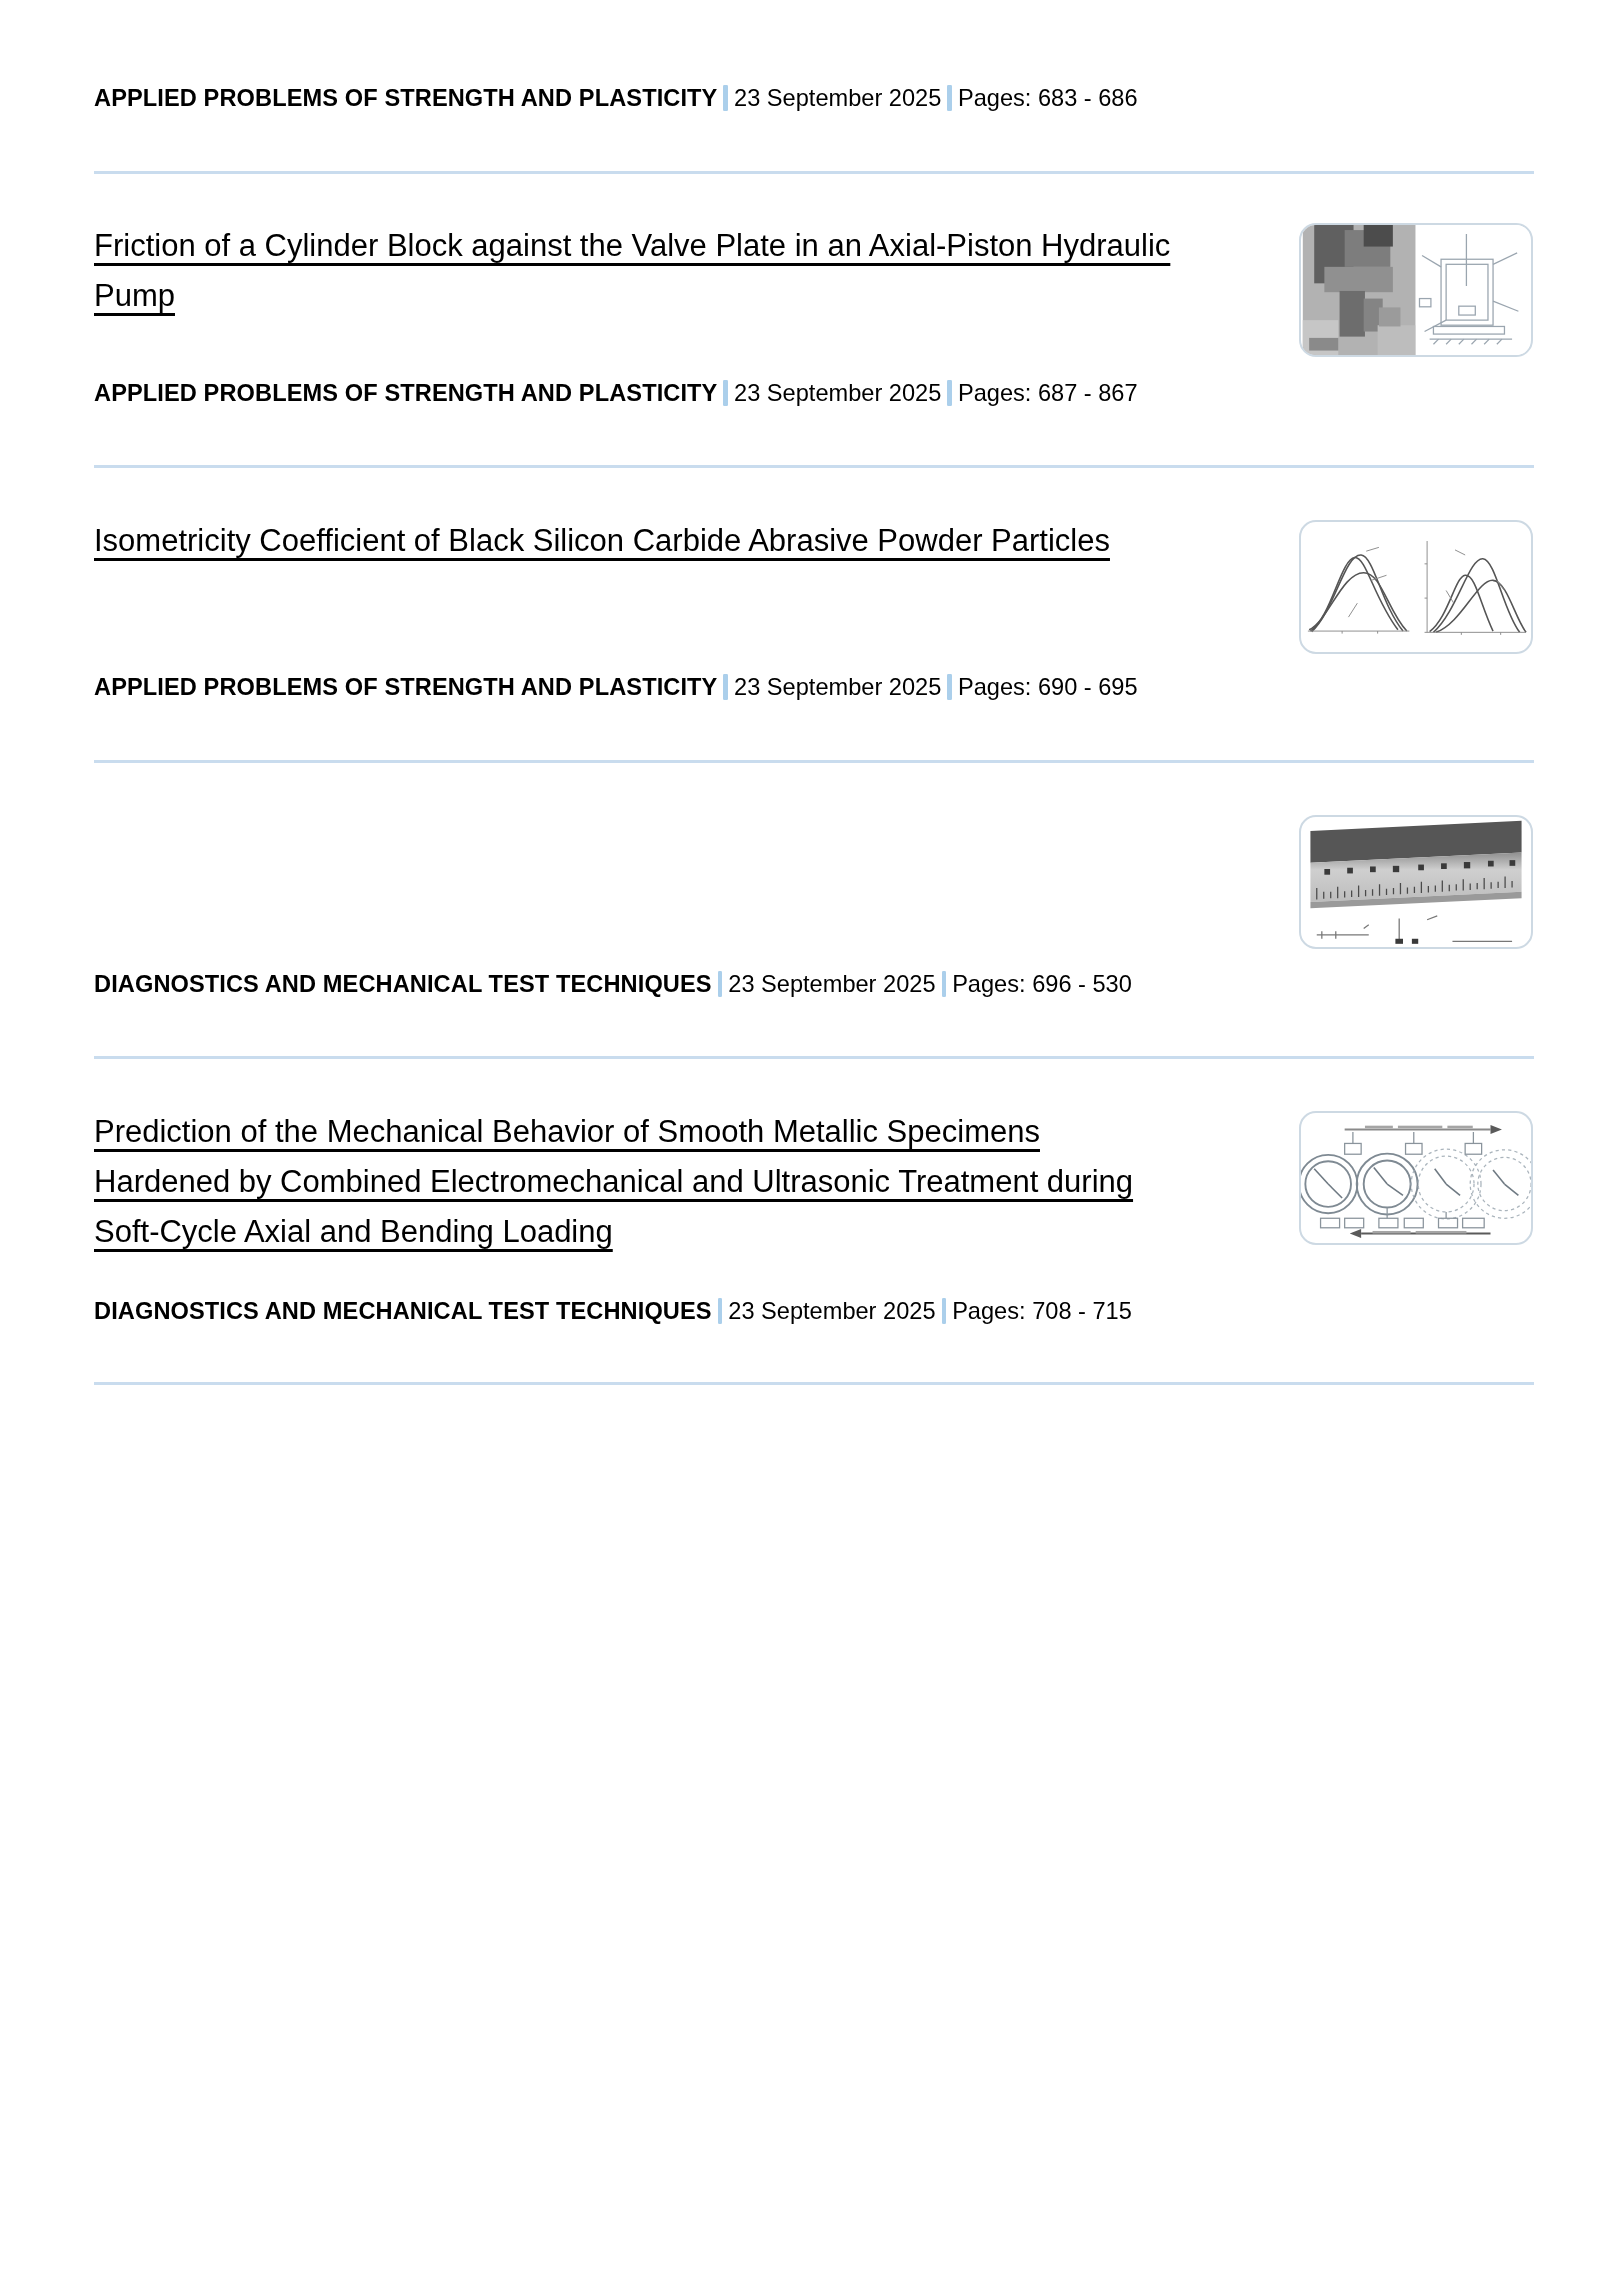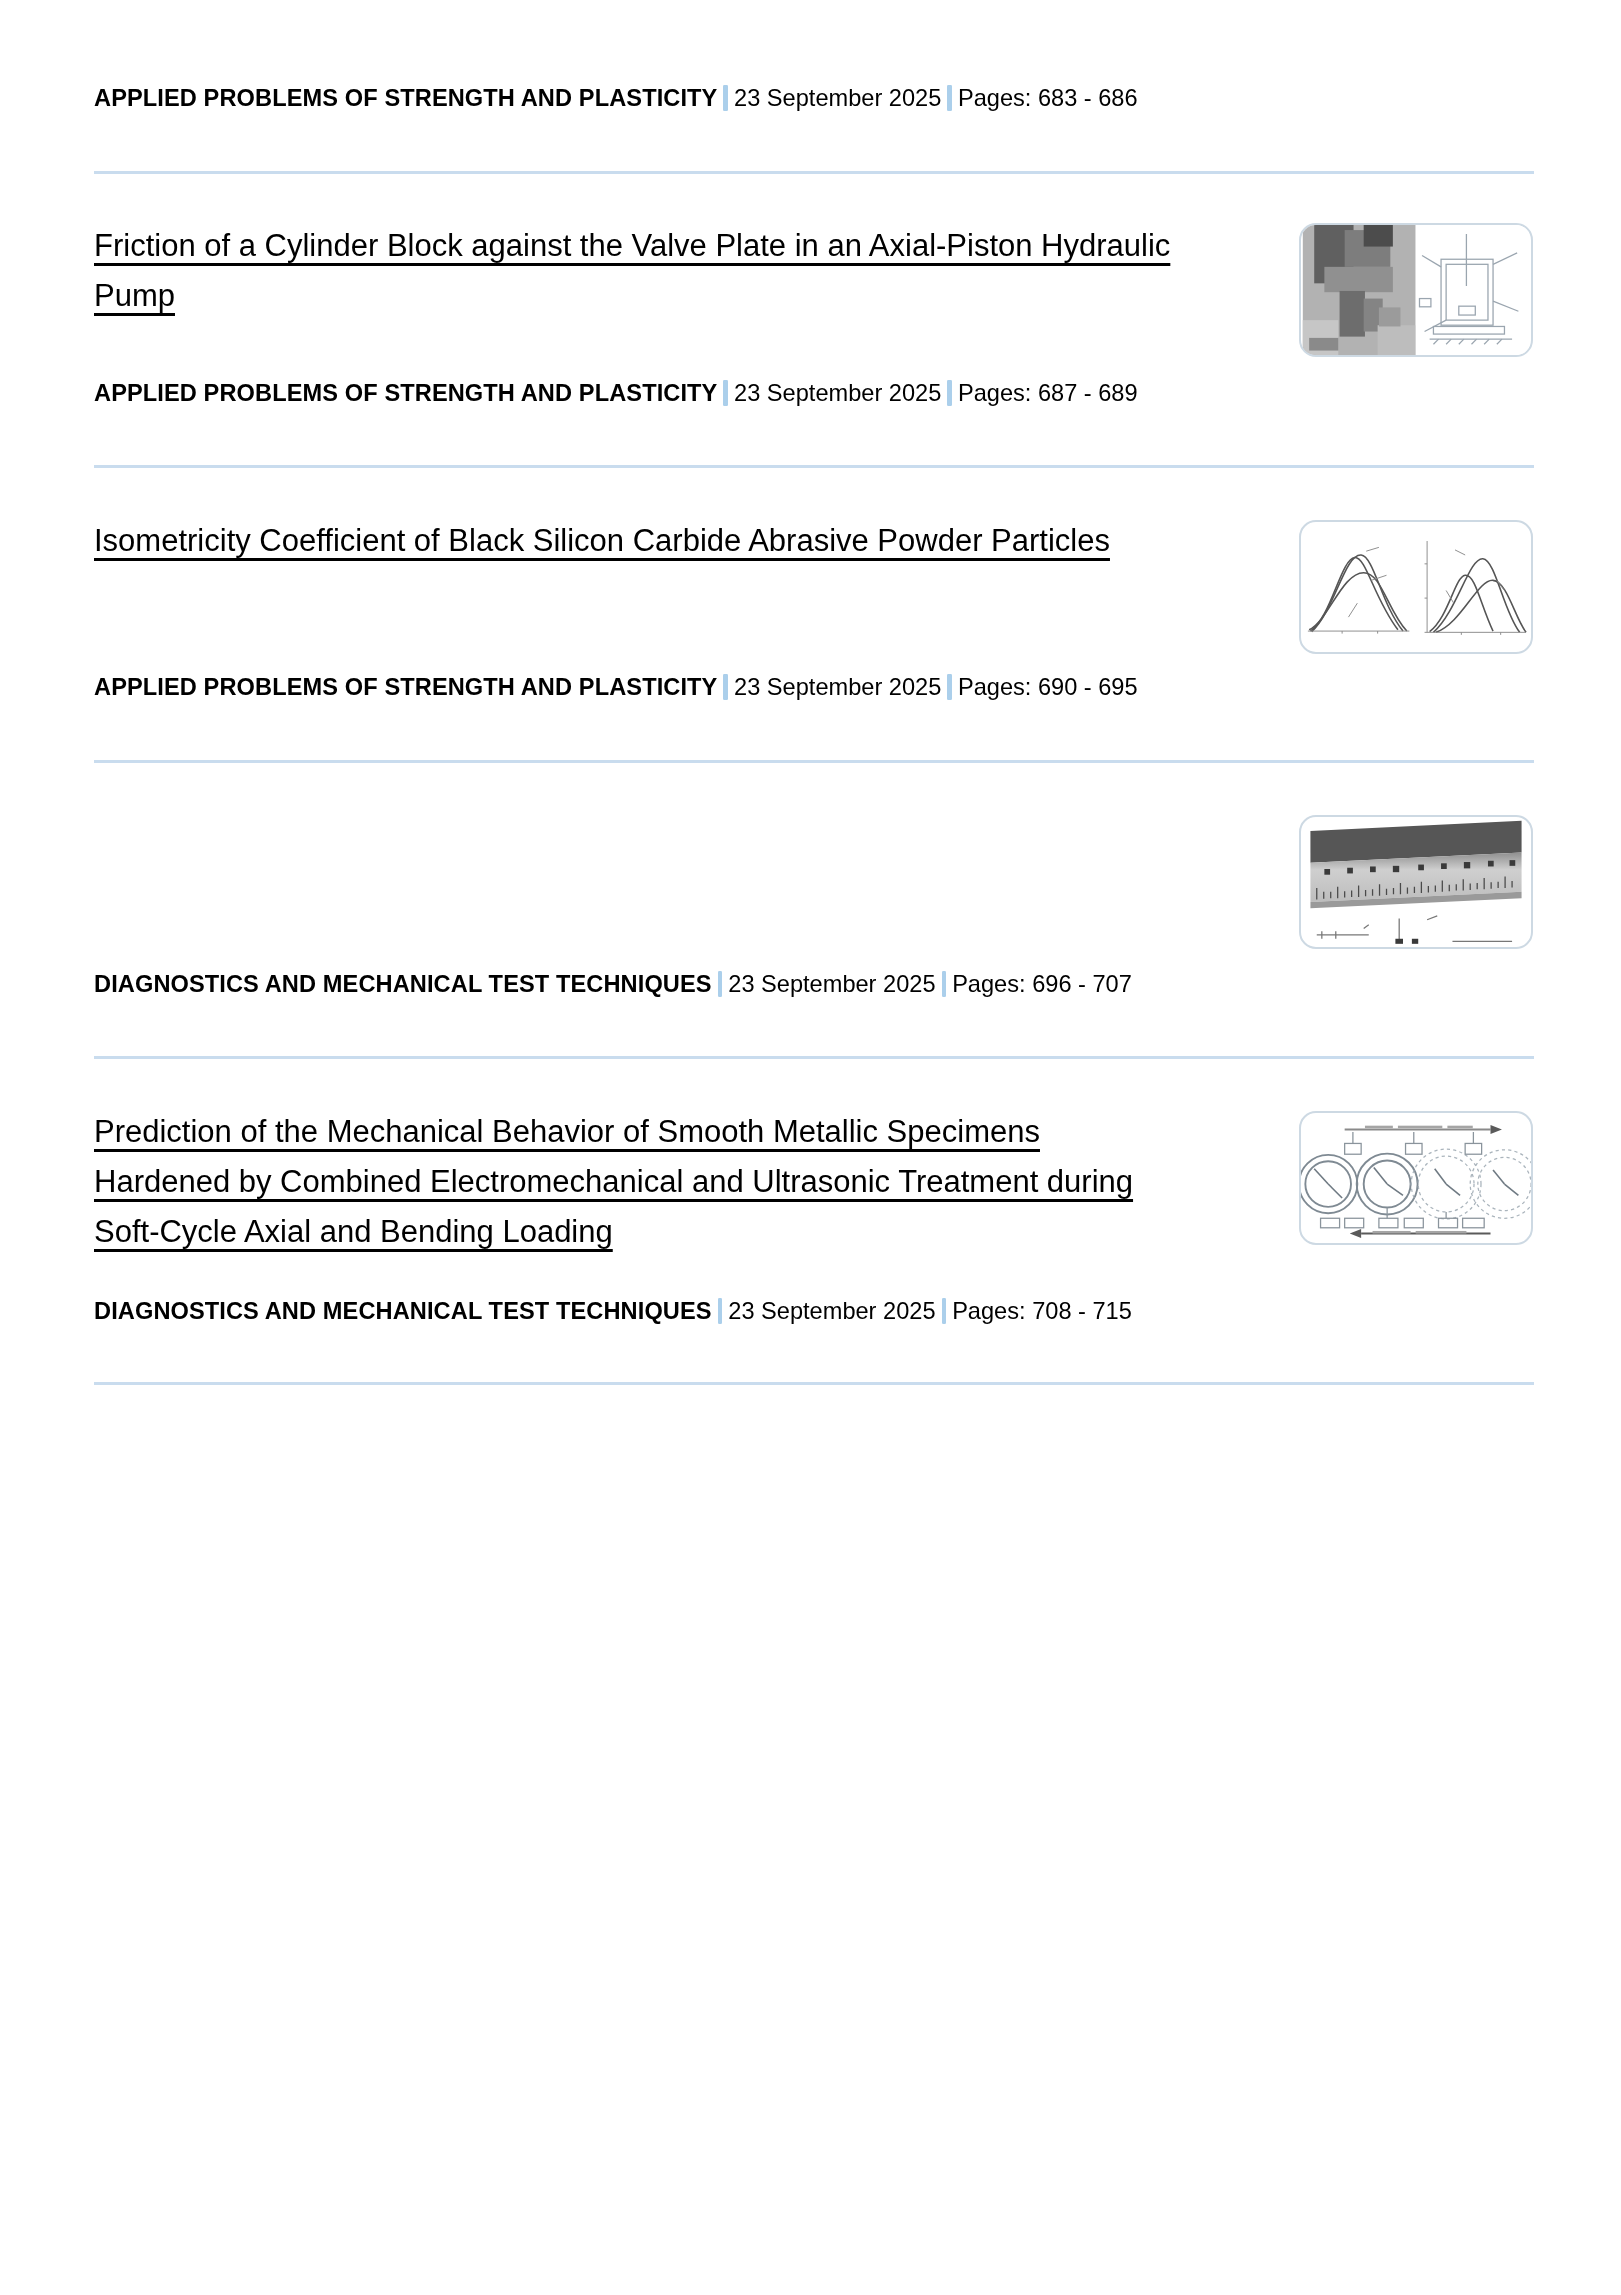--- a/index.html
+++ b/index.html
@@ -68,21 +68,21 @@
         <line x1="286" y1="188" x2="294" y2="180"></line>
         <line x1="306" y1="188" x2="314" y2="180"></line>
       </g>
     </svg>
   </div>
   <div class="meta-row" style="top:378px;">
     <span class="cat">APPLIED PROBLEMS OF STRENGTH AND PLASTICITY</span>
     <span class="vbar"></span>
     <span>23 September 2025</span>
     <span class="vbar"></span>
-    <span>Pages: 687 - 689</span>
+    <span>Pages: 687 - 867</span>
   </div>
   <div class="divider" style="top:465px;"></div>
 
   <div class="title-block" style="top:516px;">
     <a>Isometricity Coefficient of Black Silicon Carbide Abrasive Powder Particles</a>
   </div>
   <div class="thumb" style="top:520px;">
     <svg viewBox="0 0 357 205" aria-hidden="true">
       <g stroke="#555" stroke-width="2.5" fill="none">
         <path d="M12,172 C 45,150 60,58 82,56 C 100,55 112,120 150,170"></path>
@@ -189,21 +189,21 @@
         <line x1="196" y1="162" x2="212" y2="156"></line>
         <line x1="236" y1="196" x2="330" y2="196"></line>
       </g>
     </svg>
   </div>
   <div class="meta-row" style="top:969px;">
     <span class="cat">DIAGNOSTICS AND MECHANICAL TEST TECHNIQUES</span>
     <span class="vbar"></span>
     <span>23 September 2025</span>
     <span class="vbar"></span>
-    <span>Pages: 696 - 707</span>
+    <span>Pages: 696 - 530</span>
   </div>
   <div class="divider" style="top:1056px;"></div>
 
   <div class="title-block" style="top:1107px;">
     <a>Prediction of the Mechanical Behavior of Smooth Metallic Specimens Hardened by Combined Electromechanical and Ultrasonic Treatment during Soft-Cycle Axial and Bending Loading</a>
   </div>
   <div class="thumb" style="top:1111px;">
     <svg viewBox="0 0 357 205" aria-hidden="true">
       <g stroke="#8a8a8a" stroke-width="3" fill="none">
         <line x1="66" y1="26" x2="296" y2="26"></line>

